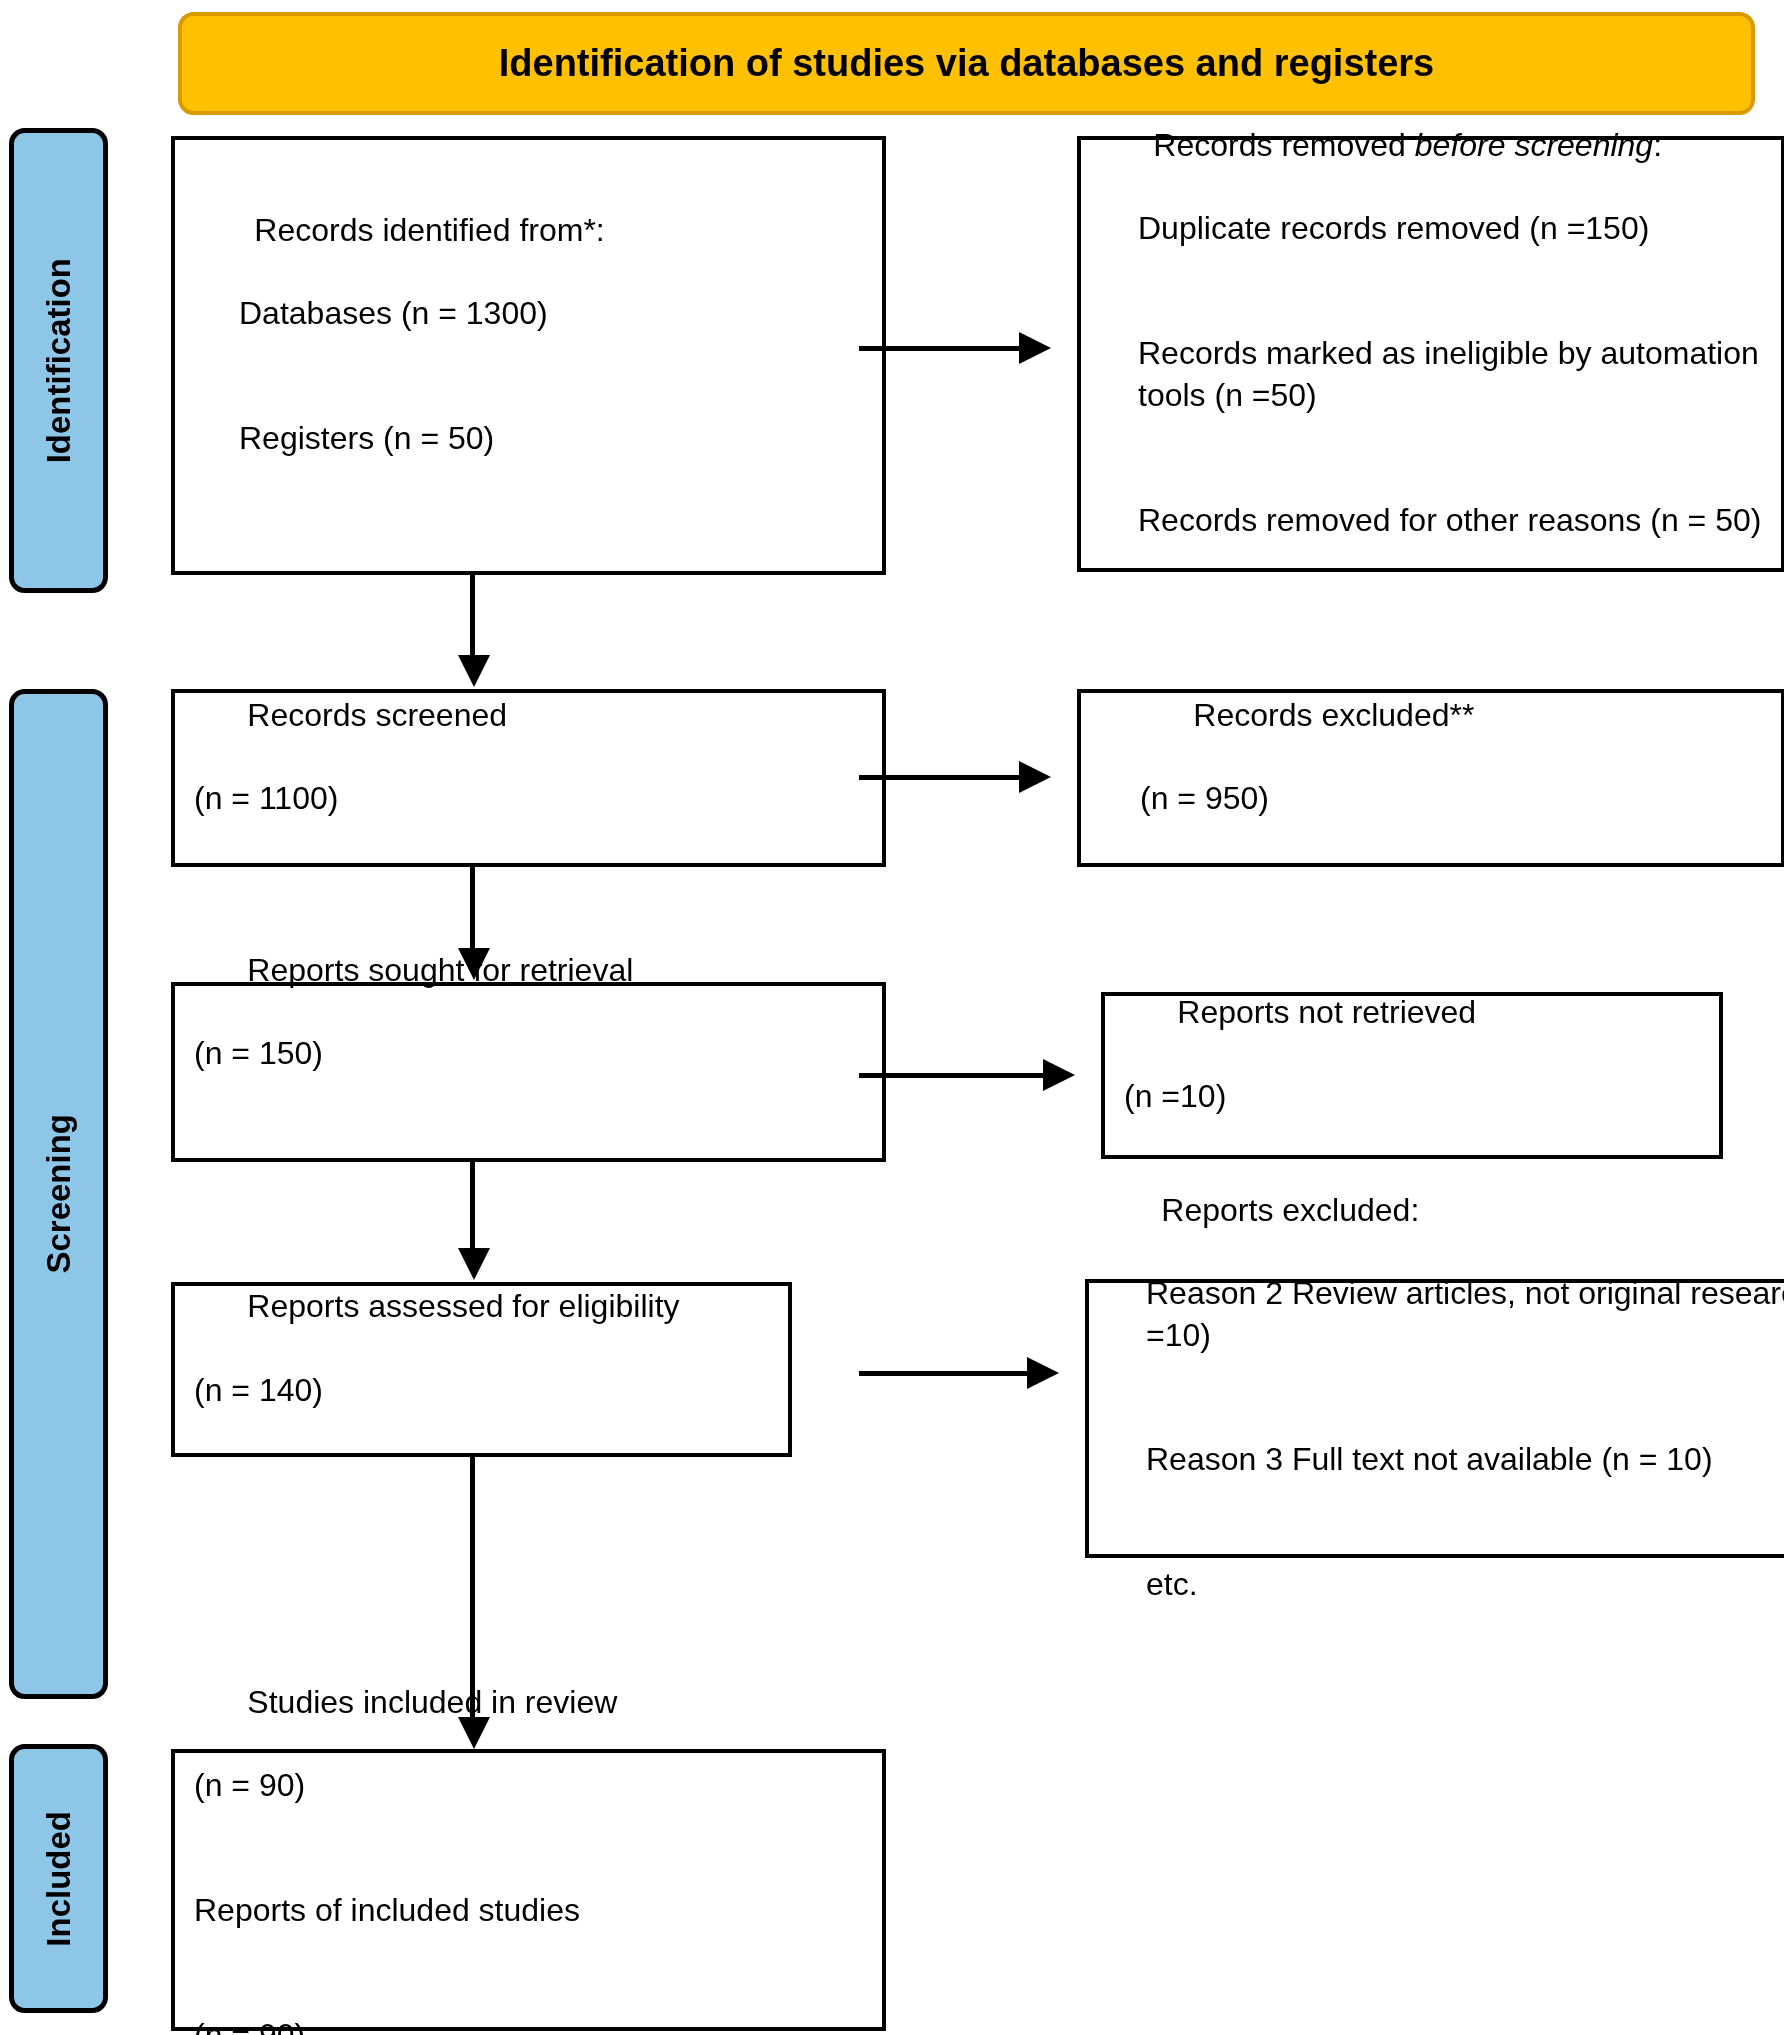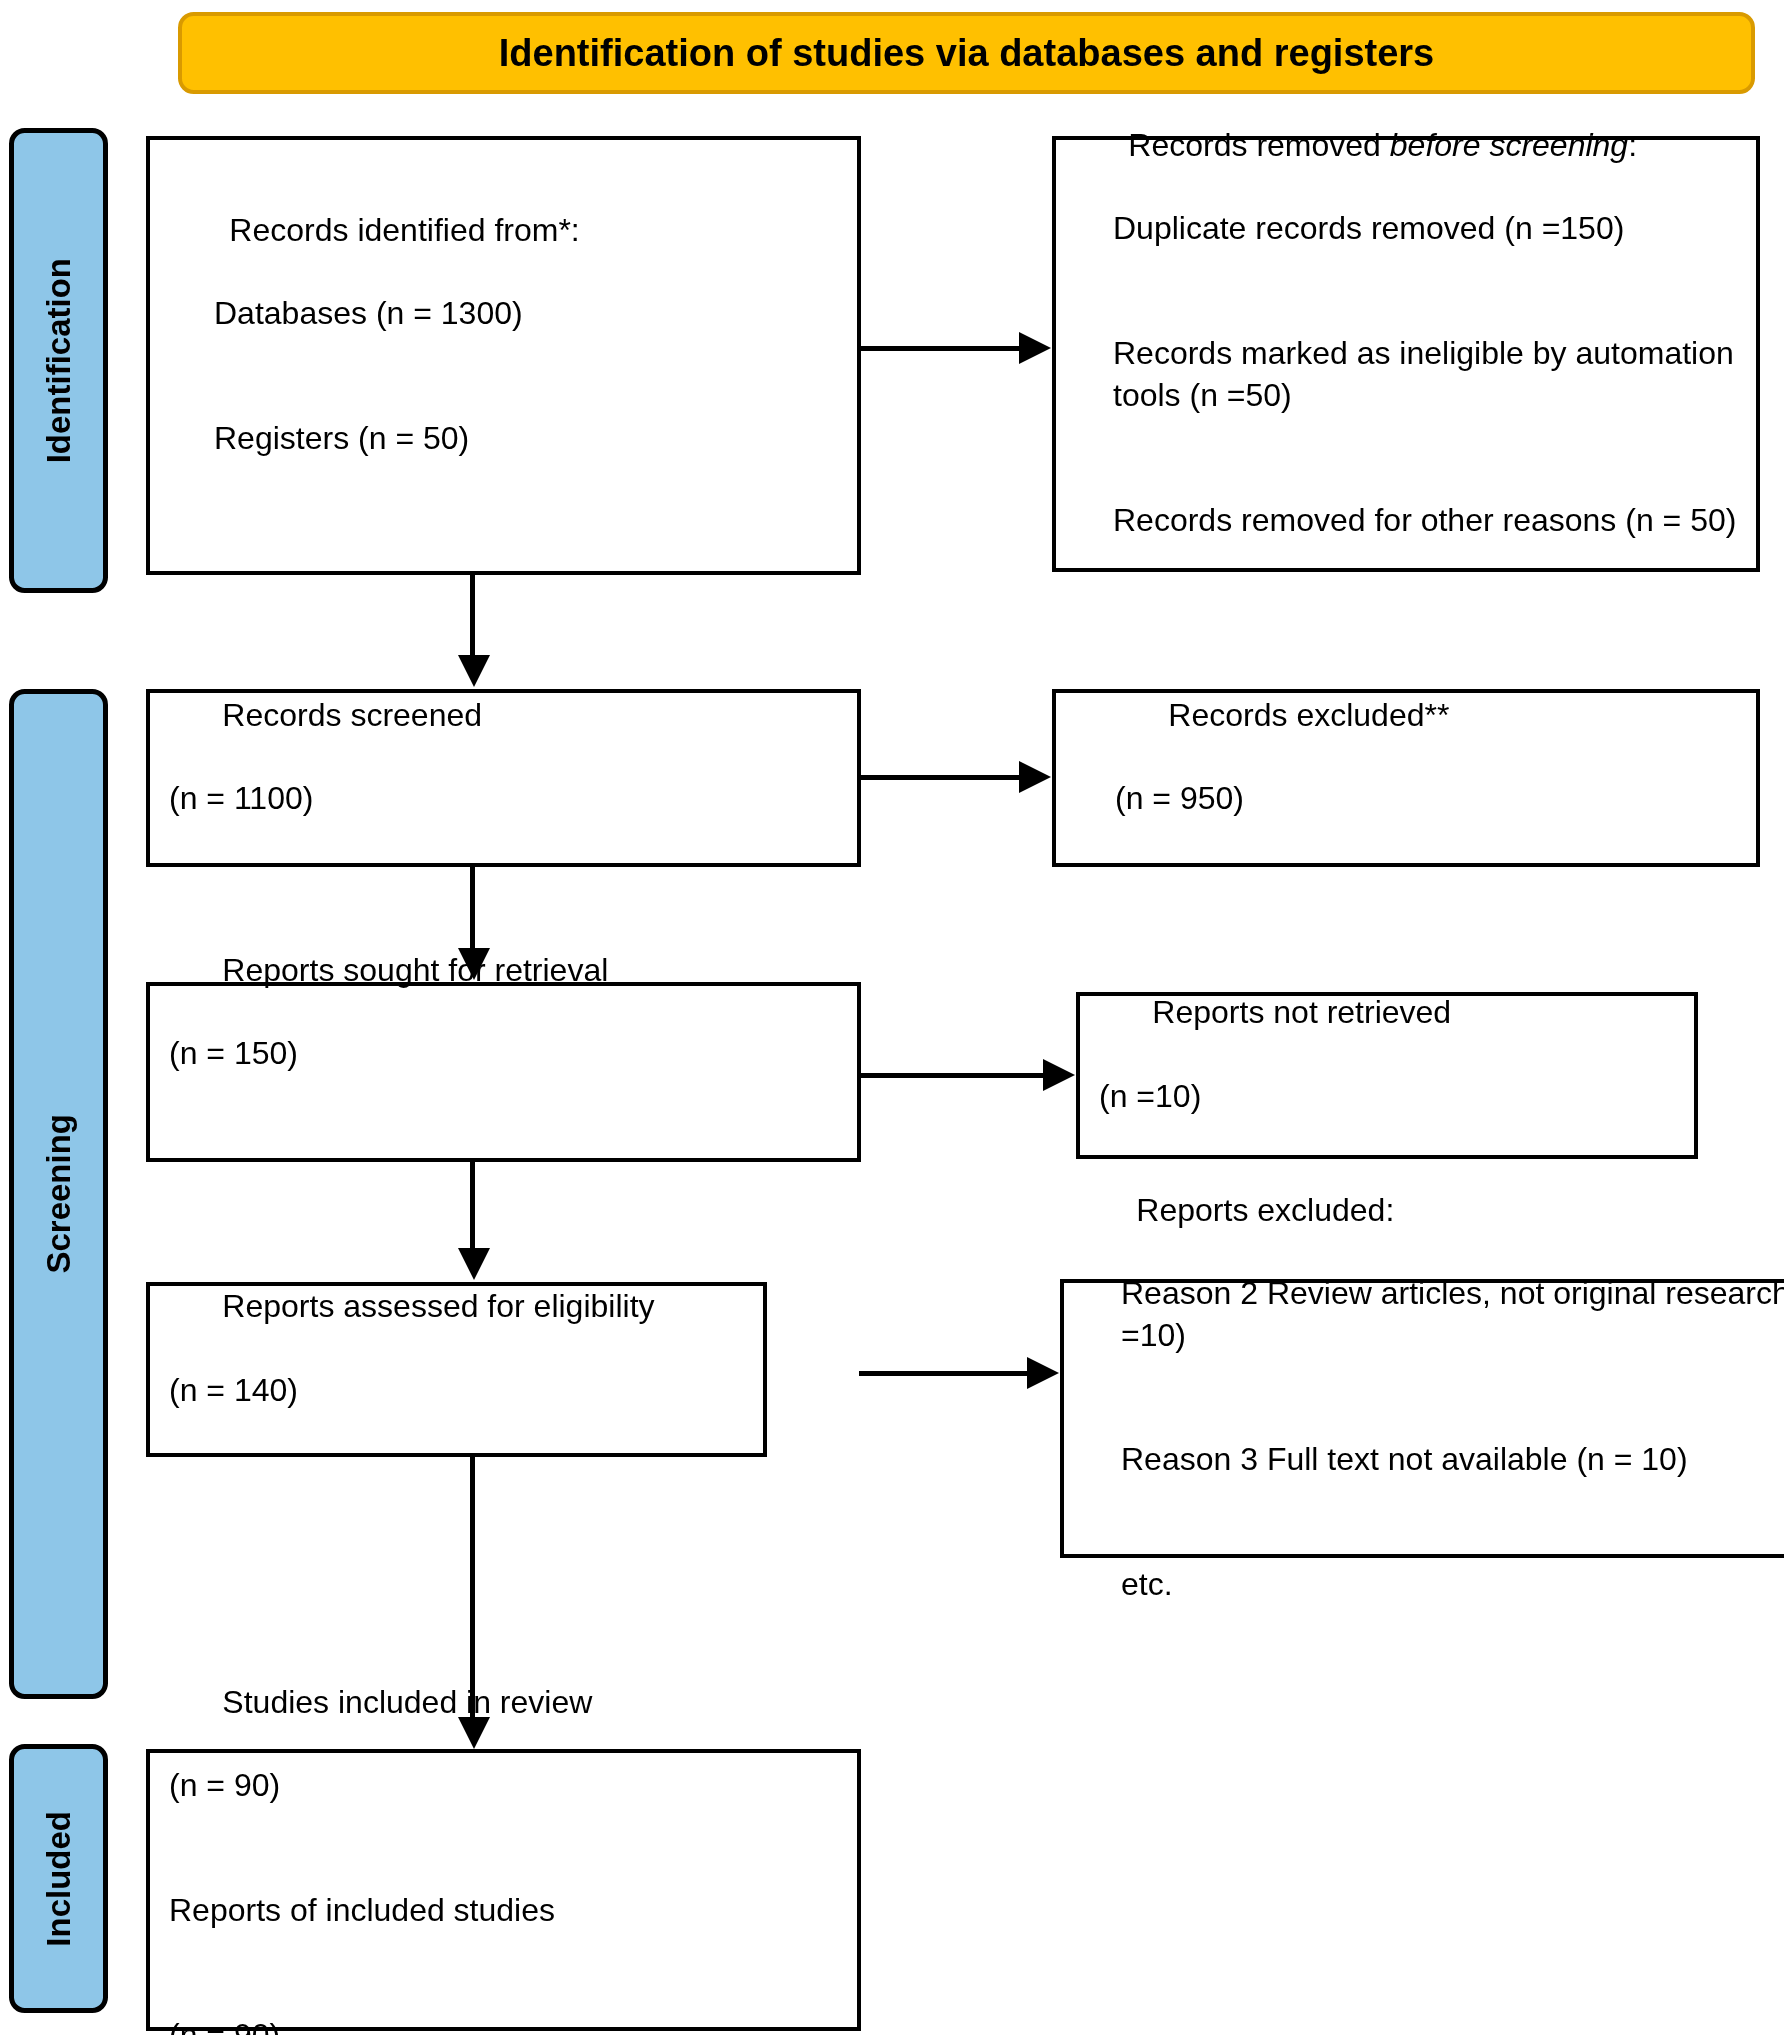--- a/index.html
+++ b/index.html
@@ -16,21 +16,21 @@
     font-family: "Liberation Sans", sans-serif;
     overflow: hidden;
   }
 
   
   .header-banner {
     position: absolute;
     left: 178px;
     top: 11.5px;
     width: 1577px;
-    height: 82px;
+    height: 103px;
     background: #FFC000;
     border: 4.7px solid #D99A00;
     border-radius: 15.7px;
     box-sizing: border-box;
     display: flex;
     align-items: center;
     justify-content: center;
   }
   .header-banner .title {
     font-size: 38px;
@@ -69,20 +69,21 @@
 
   
   .flow-box {
     position: absolute;
     background: #ffffff;
     border: 4.7px solid #000000;
     box-sizing: border-box;
     display: flex;
     flex-direction: column;
     justify-content: center;
+    margin-left: 25px;
   }
   .flow-box .box-text {
     font-size: 32px;
     line-height: 1.30;
     color: #000000;
     padding: 0 14.6px 0 19px;
     white-space: pre-wrap;
   }
   .flow-box .box-text .ital { font-style: italic; }
   .flow-box .box-text .sub {

